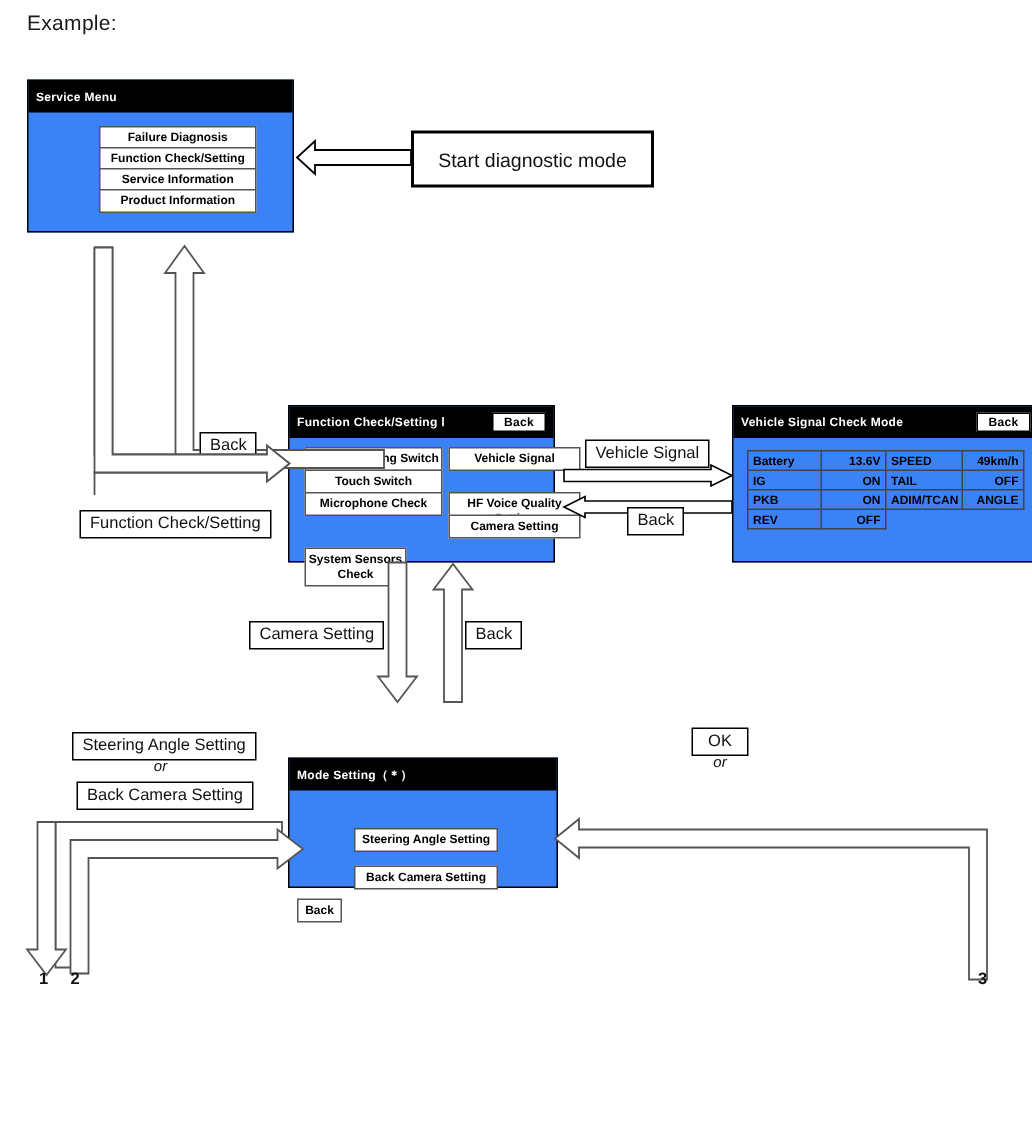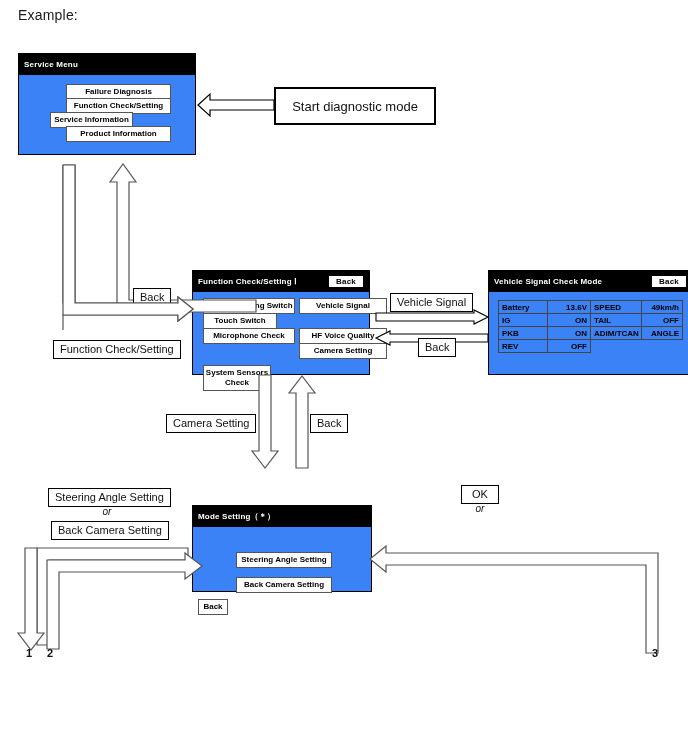--- a/index.html
+++ b/index.html
@@ -56,42 +56,42 @@
 
   <div class="abs caption" style="left:18px;top:7px;">Example:</div>
 
   <div class="abs screen" style="left:18px;top:53px;width:178px;height:102px;">
     <div class="screen-title" style="height:15px;">
       <span class="ttl">Service Menu</span>
     </div>
     <div class="screen-body" style="height:86px;padding-top:26px;">
       <div class="abs skey" style="left:47px;top:9px;width:105px;">Failure Diagnosis</div>
       <div class="abs skey" style="left:47px;top:23px;width:105px;">Function Check/Setting</div>
-      <div class="abs skey" style="left:31px;top:37px;width:83px;">Service Information</div>
+      <div class="abs skey" style="left:47px;top:37px;width:105px;">Service Information</div>
       <div class="abs skey" style="left:47px;top:51px;width:105px;">Product Information</div>
     </div>
   </div>
 
   <div class="abs label-box" style="left:274px;top:87px;width:162px;height:38px;
        display:flex;align-items:center;justify-content:center;font-size:13px;">Start diagnostic mode</div>
 
   <div class="conn" style="left:196px;top:92px;">
     <svg width="80" height="26" viewBox="0 0 80 26">
       <polygon points="78,8 14,8 14,2 2,13 14,24 14,18 78,18" fill="#ffffff" stroke="#000000" stroke-width="1.2"></polygon>
     </svg>
   </div>
 
   <div class="abs screen" style="left:192px;top:270px;width:178px;height:105px;">
     <div class="screen-title" style="height:15px;">
       <span class="ttl">Function Check/Setting Ⅰ</span>
       <span class="back-chip">Back</span>
     </div>
     <div class="screen-body" style="height:89px;">
       <div class="abs skey" style="left:10px;top:6px;width:92px;">Panel&amp;Steering Switch</div>
-      <div class="abs skey" style="left:10px;top:21px;width:74px;">Touch Switch</div>
+      <div class="abs skey" style="left:10px;top:21px;width:92px;">Touch Switch</div>
       <div class="abs skey" style="left:10px;top:36px;width:92px;">Microphone Check</div>
       <div class="abs skey" style="left:10px;top:73px;width:68px;">System Sensors Check</div>
 
       <div class="abs skey" style="left:106px;top:6px;width:88px;">Vehicle Signal</div>
       <div class="abs skey" style="left:106px;top:36px;width:88px;">HF Voice Quality Setting</div>
       <div class="abs skey" style="left:106px;top:51px;width:88px;">Camera Setting</div>
     </div>
   </div>
 
   <div class="abs screen" style="left:488px;top:270px;width:205px;height:105px;">

